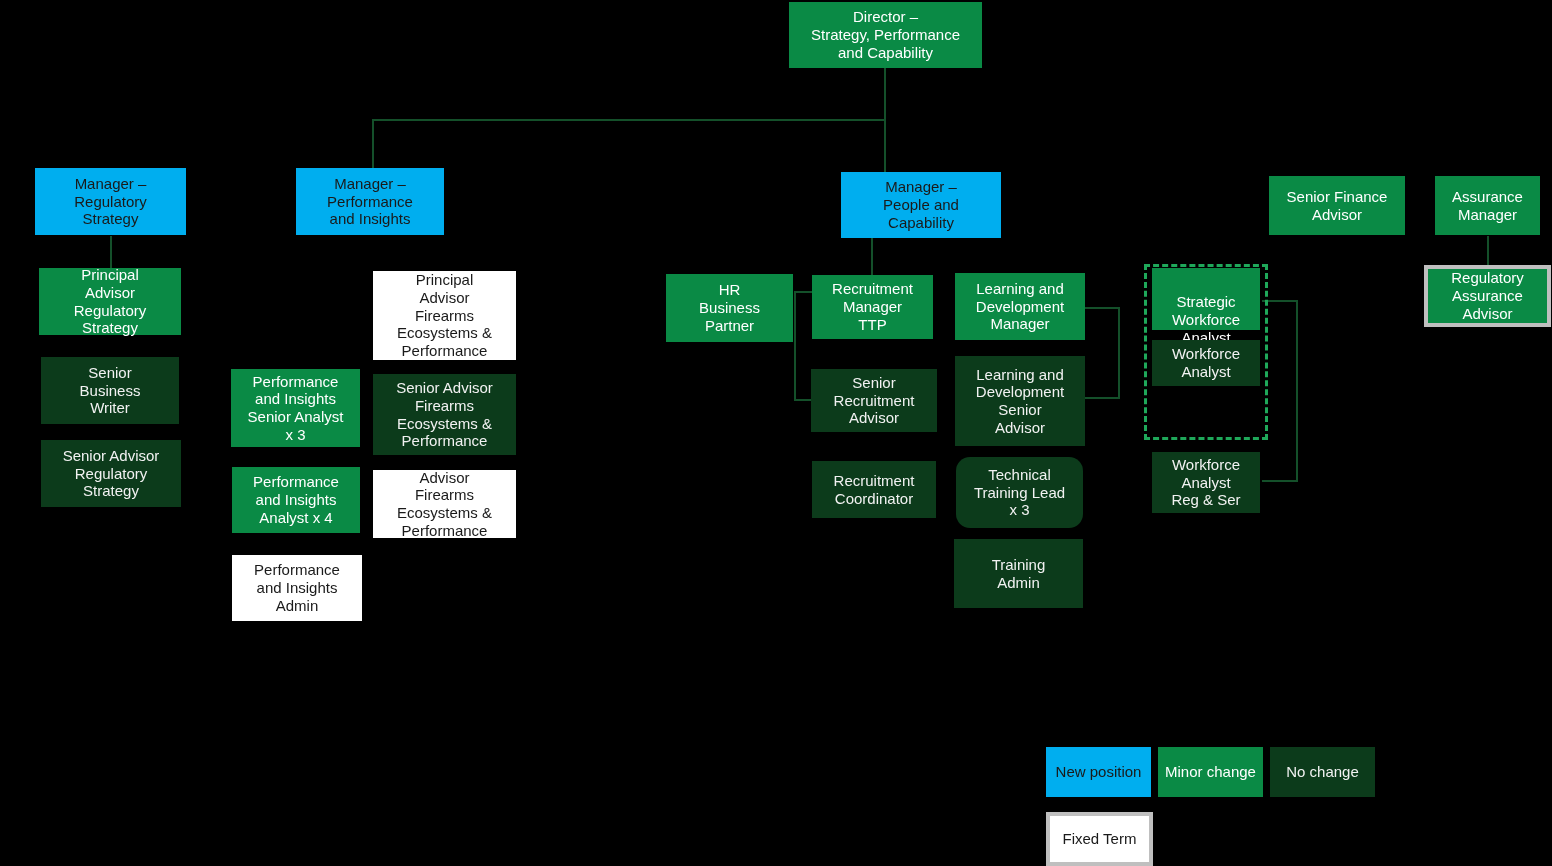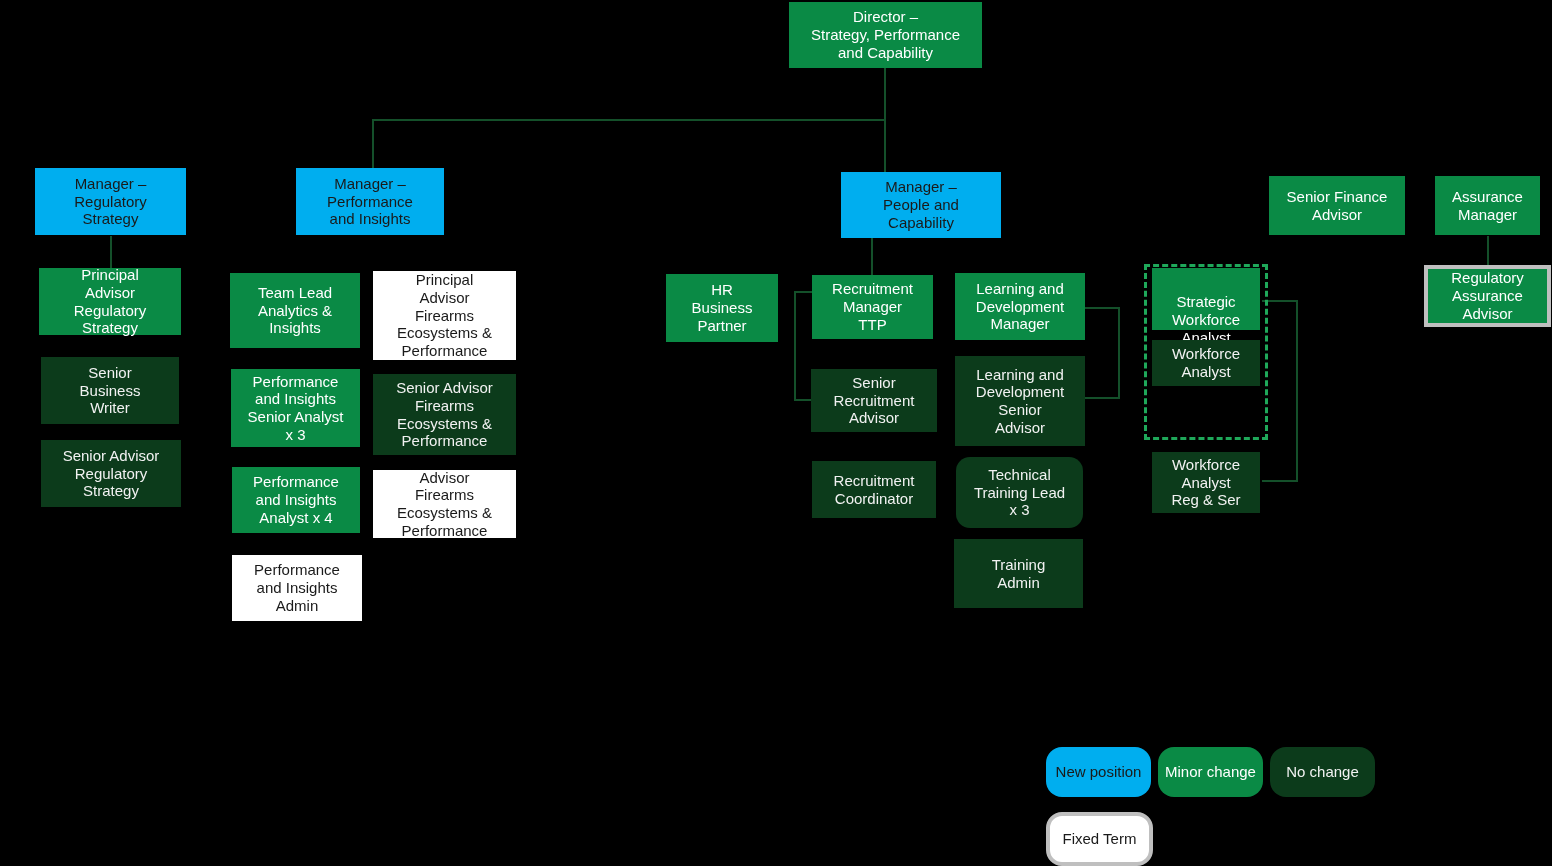--- a/index.html
+++ b/index.html
@@ -69,21 +69,20 @@
   .legend-node {
     position: absolute;
     box-sizing: border-box;
     display: flex;
     align-items: center;
     justify-content: center;
     text-align: center;
     line-height: 1.18;
     font-size: 15px;
     z-index: 3;
-    border-radius: 16px;
   }
 </style>
 </head>
 <body>
 
 <div id="canvas">
 
   <div class="connector v" style="left:884px; top:68px; height:52px;"></div>
 
   <div class="connector h" style="left:372px; top:119px; width:514px;"></div>
@@ -164,25 +163,20 @@
 Business
 Writer</span>
   </div>
 
   <div class="node t-none" style="left:41px; top:440px; width:140px; height:67px;">
     <span style="white-space: pre-line;">Senior Advisor
 Regulatory
 Strategy</span>
   </div>
 
-  <div class="node t-minor" style="left:230px; top:273px; width:130px; height:75px;">
-    <span style="white-space: pre-line;">Team Lead
-Analytics &amp;
-Insights</span>
-  </div>
 
   <div class="node t-minor" style="left:231px; top:369px; width:129px; height:78px;">
     <span style="white-space: pre-line;">Performance
 and Insights
 Senior Analyst
 x 3</span>
   </div>
 
   <div class="node t-minor" style="left:232px; top:467px; width:128px; height:66px;">
     <span style="white-space: pre-line;">Performance
@@ -212,21 +206,21 @@
   </div>
 
   <div class="node t-fixed" style="left:373px; top:470px; width:143px; height:68px;">
     <span style="white-space: pre-line;">Advisor
 Firearms
 Ecosystems &amp;
 Performance</span>
   </div>
 
 
-  <div class="node t-minor" style="left:666px; top:274px; width:112px; height:68px;">
+  <div class="node t-minor" style="left:666px; top:274px; width:127px; height:68px;">
     <span style="white-space: pre-line;">HR
 Business
 Partner</span>
   </div>
 
 
   <div class="node t-minor" style="left:812px; top:275px; width:121px; height:64px;">
     <span style="white-space: pre-line;">Recruitment
 Manager
 TTP</span>

